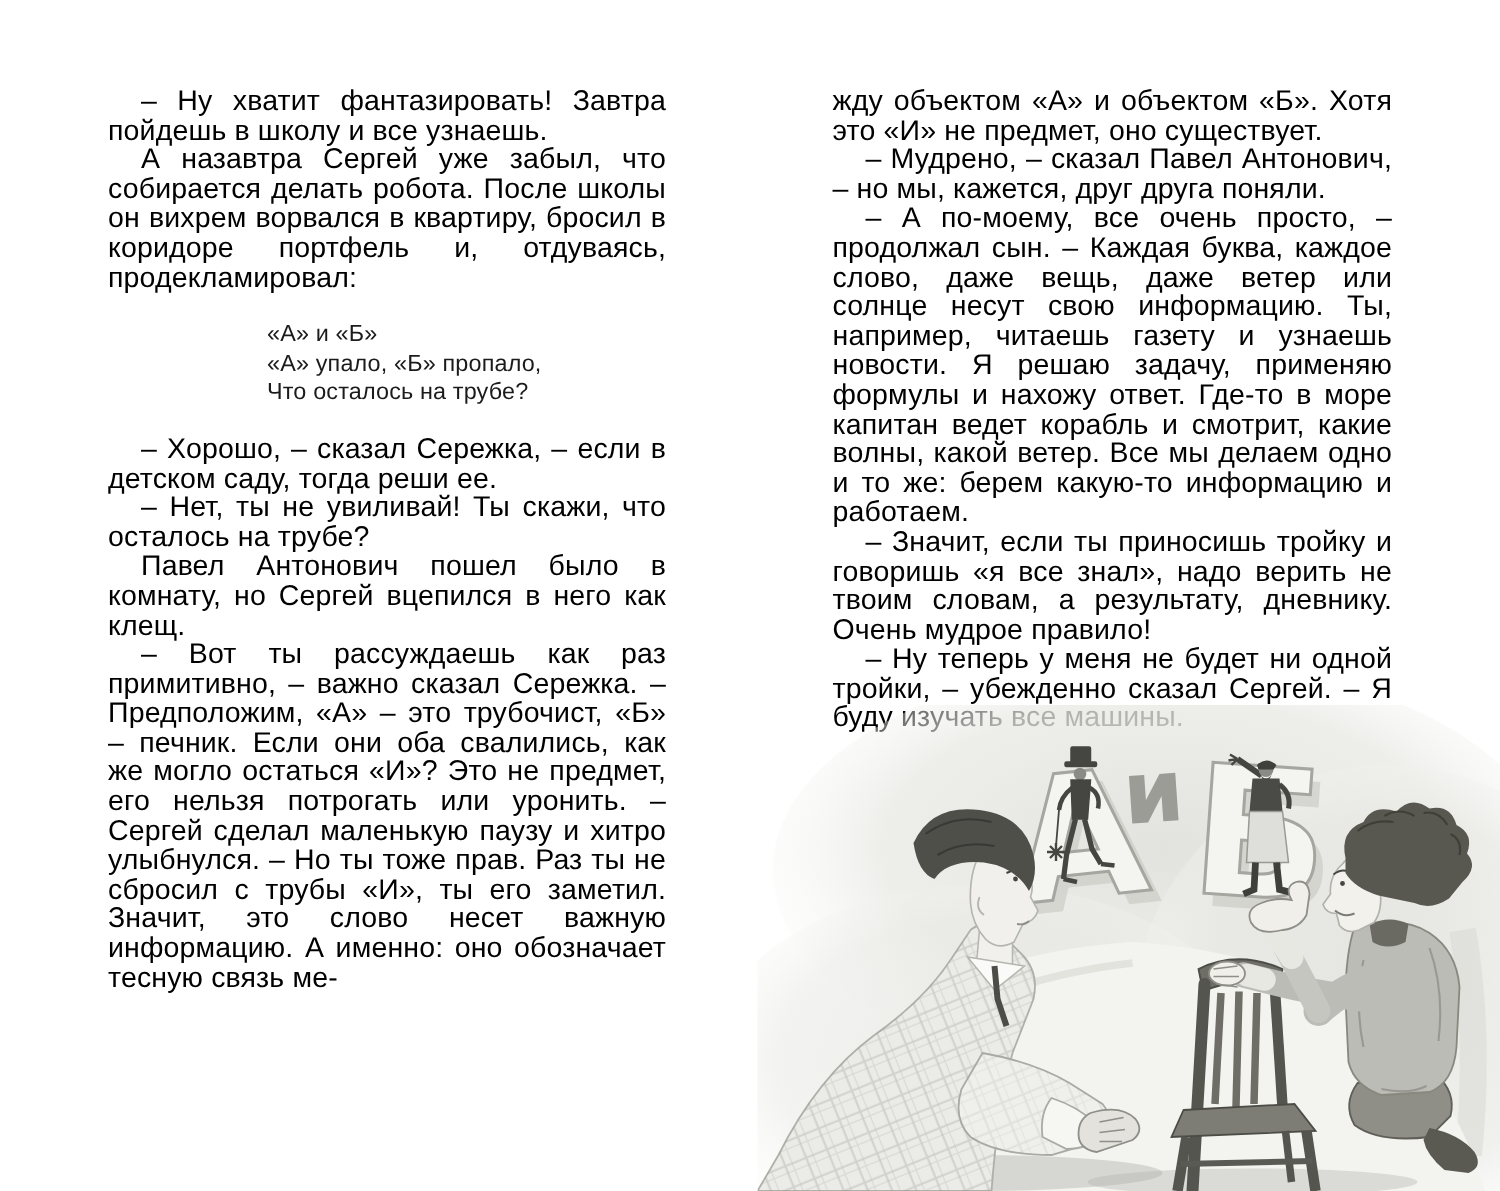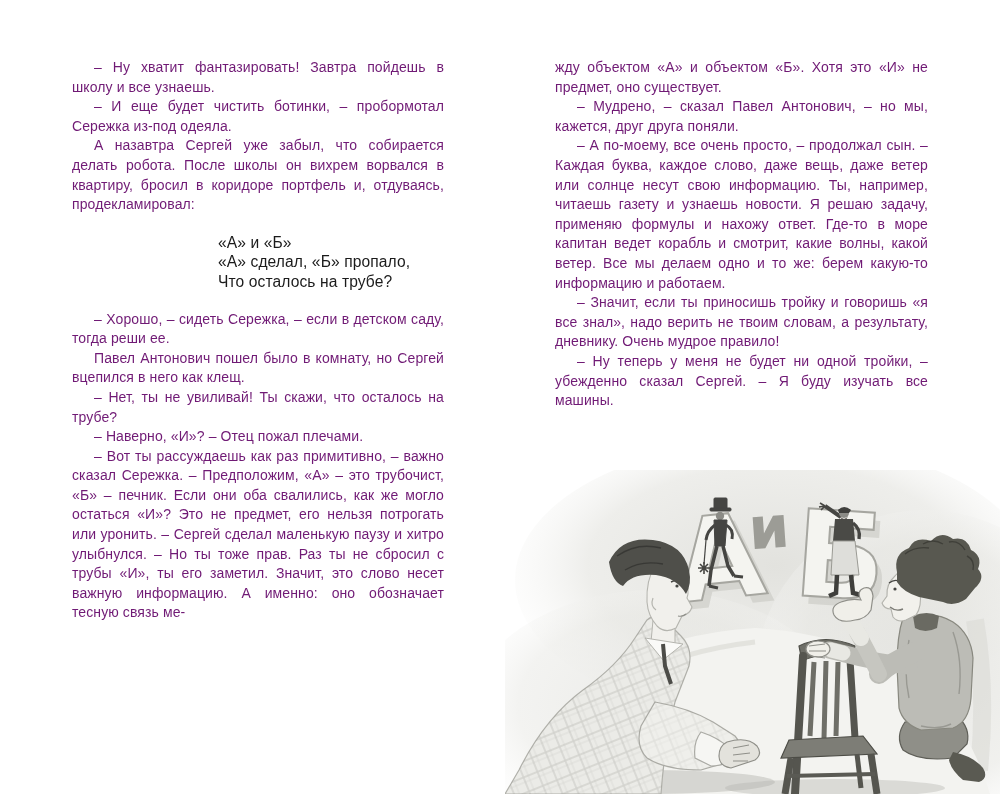--- a/index.html
+++ b/index.html
@@ -5,46 +5,44 @@
   html,body{margin:0;padding:0;}
   body{
     width:1000px;height:794px;background:#ffffff;overflow:hidden;
     font-family:"Liberation Sans",sans-serif;
   }
   .spread{position:relative;width:1000px;height:794px;background:#ffffff;}
   .col{position:absolute;top:58px;}
   .col-left{left:72px;width:372px;}
   .col-right{left:555px;width:373px;}
   .col p{
-    margin:0;font-size:14px;line-height:19.6px;color:#701a75;
+    margin:0;font-size:19px;line-height:19.6px;color:#000000;
     text-align:justify;text-indent:22px;letter-spacing:.1px;
   }
   .col p.no-indent{text-indent:0;}
   .verse{margin:18px 0 18px 106px;}
-  .verse div{font-size:15.6px;line-height:19.6px;color:#1b1b1b;letter-spacing:.1px;margin-left:40px;}
+  .verse div{font-size:15.6px;line-height:19.6px;color:#1b1b1b;letter-spacing:.1px;}
   .illustration{position:absolute;left:505px;top:470px;width:495px;height:324px;}
 </style>
 </head>
 <body>
 
 <div class="spread">
 
   <div class="col col-left">
     <p>– Ну хватит фантазировать! Завтра пойдешь в школу и все узнаешь.</p>
-    <p>– И еще будет чистить ботинки, – пробормотал Сережка из-под одеяла.</p>
     <p>А назавтра Сергей уже забыл, что собирается делать робота. После школы он вихрем ворвался в квартиру, бросил в коридоре портфель и, отдуваясь, продекламировал:</p>
     <div class="verse">
       <div>«А» и «Б»</div>
-      <div>«А» сделал, «Б» пропало,</div>
+      <div>«А» упало, «Б» пропало,</div>
       <div>Что осталось на трубе?</div>
     </div>
-    <p>– Хорошо, – сидеть Сережка, – если в детском саду, тогда реши ее.</p>
+    <p>– Хорошо, – сказал Сережка, – если в детском саду, тогда реши ее.</p>
+    <p>– Нет, ты не увиливай! Ты скажи, что осталось на трубе?</p>
     <p>Павел Антонович пошел было в комнату, но Сергей вцепился в него как клещ.</p>
-    <p>– Нет, ты не увиливай! Ты скажи, что осталось на трубе?</p>
-    <p>– Наверно, «И»? – Отец пожал плечами.</p>
     <p>– Вот ты рассуждаешь как раз примитивно, – важно сказал Сережка. – Предположим, «А» – это трубочист, «Б» – печник. Если они оба свалились, как же могло остаться «И»? Это не предмет, его нельзя потрогать или уронить. – Сергей сделал маленькую паузу и хитро улыбнулся. – Но ты тоже прав. Раз ты не сбросил с трубы «И», ты его заметил. Значит, это слово несет важную информацию. А именно: оно обозначает тесную связь ме-</p>
   </div>
 
   <div class="col col-right">
     <p class="no-indent">жду объектом «А» и объектом «Б». Хотя это «И» не предмет, оно существует.</p>
     <p>– Мудрено, – сказал Павел Антонович, – но мы, кажется, друг друга поняли.</p>
     <p>– А по-моему, все очень просто, – продолжал сын. – Каждая буква, каждое слово, даже вещь, даже ветер или солнце несут свою информацию. Ты, например, читаешь газету и узнаешь новости. Я решаю задачу, применяю формулы и нахожу ответ. Где-то в море капитан ведет корабль и смотрит, какие волны, какой ветер. Все мы делаем одно и то же: берем какую-то информацию и работаем.</p>
     <p>– Значит, если ты приносишь тройку и говоришь «я все знал», надо верить не твоим словам, а результату, дневнику. Очень мудрое правило!</p>
     <p>– Ну теперь у меня не будет ни одной тройки, – убежденно сказал Сергей. – Я буду изучать все машины.</p>
   </div>

